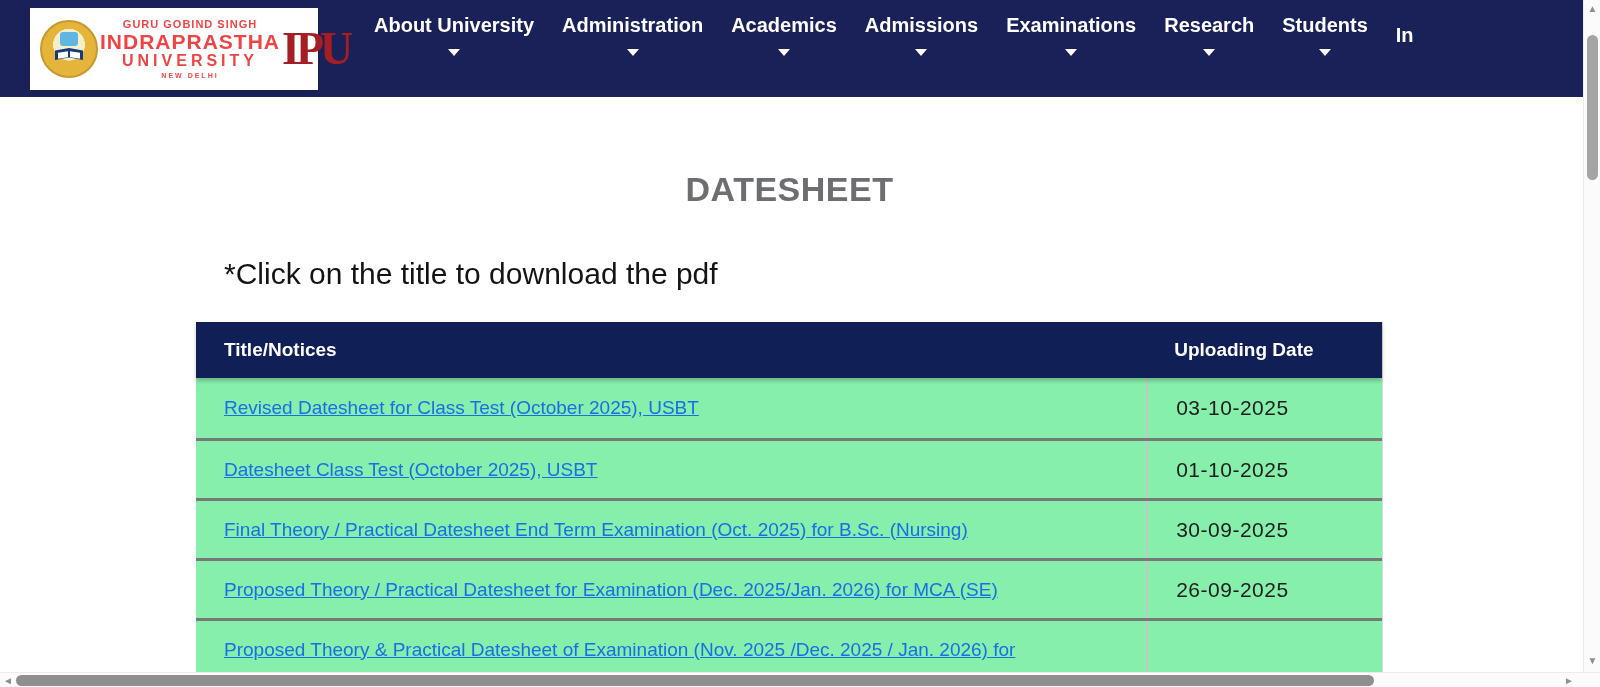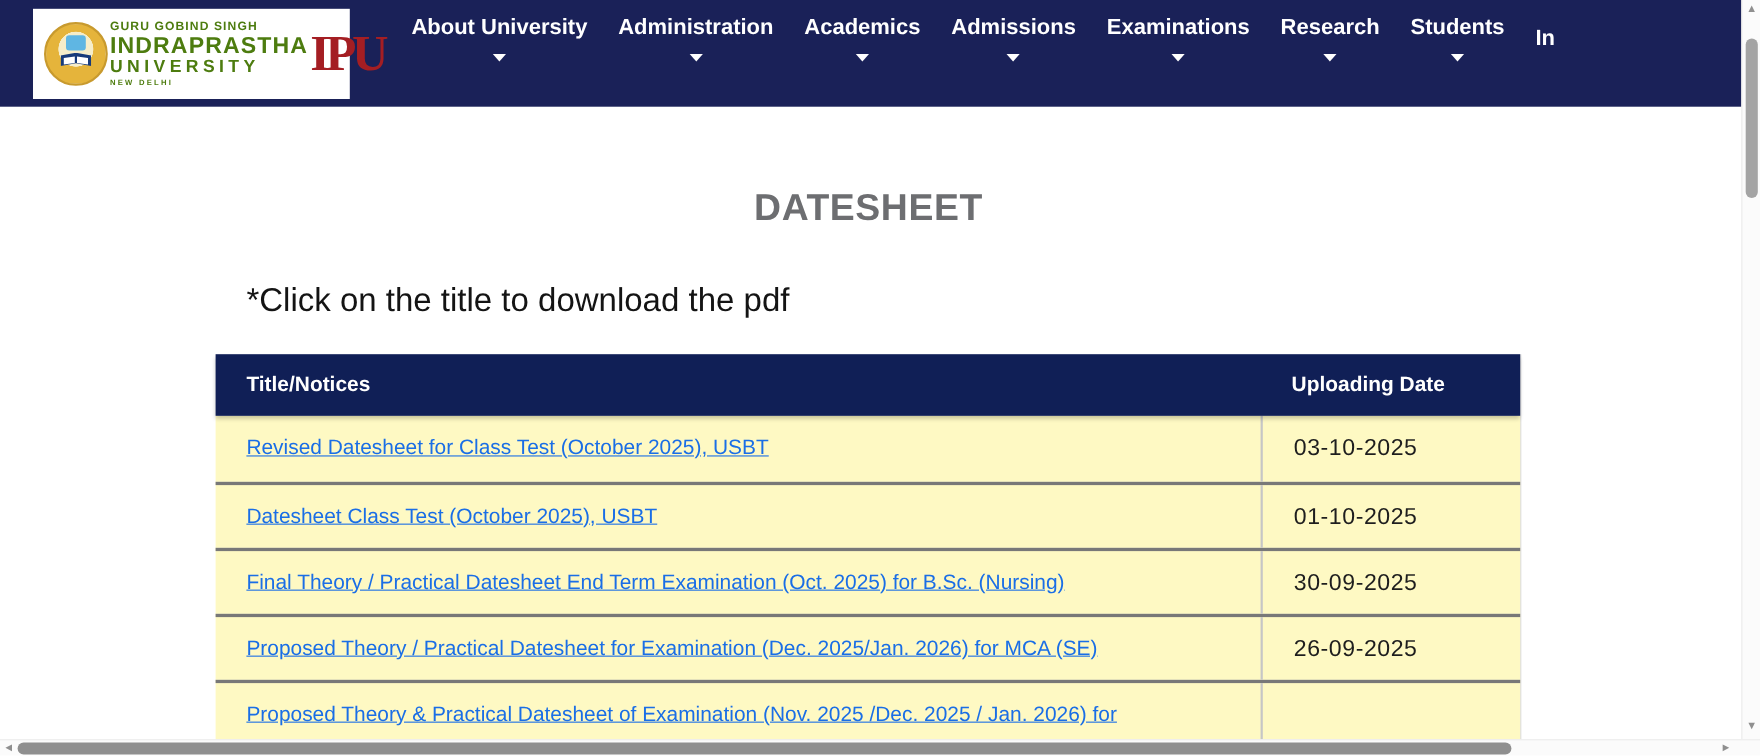--- a/index.html
+++ b/index.html
@@ -16,21 +16,21 @@
             background:radial-gradient(circle at 50% 42%, #f6edc9 0 38%, #e5b43b 39% 100%);
             border:2px solid #c89a2e; position:relative; flex:none; margin-left:4px; }
   .emblem .sky { position:absolute; left:18px; top:10px; width:18px; height:14px;
                  background:#5fb6e3; border-radius:3px; }
   .emblem .book { position:absolute; left:13px; top:26px; width:28px; height:12px;
                   background:#173a7a; clip-path:polygon(0 20%,50% 0,100% 20%,100% 100%,50% 80%,0 100%); }
   .emblem .page { position:absolute; left:16px; top:30px; width:10px; height:6px;
                   background:#ffffff; transform:skewY(-8deg); }
   .emblem .page2 { position:absolute; left:28px; top:30px; width:10px; height:6px;
                    background:#ffffff; transform:skewY(8deg); }
-  .logo-text { color:#4d7c0f; flex:1 1 auto; line-height:1.05; padding:0 2px; }
+  .logo-text { color:#ef4444; text-align:center; flex:1 1 auto; line-height:1.05; padding:0 2px; }
   .lt1 { font-size:11px; font-weight:bold; letter-spacing:1px; white-space:nowrap; }
   .lt2 { font-size:21px; font-weight:bold; letter-spacing:1px; white-space:nowrap; }
   .lt3 { font-size:16px; font-weight:bold; letter-spacing:4px; white-space:nowrap; }
   .lt4 { font-size:7px; font-weight:bold; letter-spacing:2px; margin-top:2px; }
   .monogram { font-family:"Liberation Serif", serif; font-weight:bold; font-size:46px;
               color:#a41e23; letter-spacing:-4px; flex:none; line-height:1; padding-right:2px; }
 
   .nav-menu { position:absolute; left:374px; top:7px; height:56px;
               display:flex; align-items:center; gap:28px; white-space:nowrap; }
   .nav-item { display:flex; align-items:center; gap:9px; color:#ffffff;
@@ -45,21 +45,21 @@
                 font-size:34px; font-weight:bold; color:#6d6e71; letter-spacing:0.5px; }
   .note { position:absolute; top:160px; left:0; font-size:30px; color:#141414;margin-left:28px; }
 
   .datatable { position:absolute; top:225px; left:0; width:1187px;
                border-right:1px solid #d8d8d8; }
   .thead { display:flex; background:#101f56; height:56px; align-items:center;
            color:#ffffff; font-weight:bold; font-size:19px; position:relative; z-index:2;
            box-shadow:0 3px 4px rgba(0,0,0,0.22); }
   .col-title { width:951px; padding-left:28px; }
   .col-date  { width:236px; padding-left:28px; }
-  .t-row { display:flex; min-height:60px; background:#fef9c3; align-items:center; }
+  .t-row { display:flex; min-height:60px; background:#86efac; align-items:center; }
   .t-row + .t-row { border-top:3px solid #787878; }
   .cell-title { width:951px; padding:10px 20px 10px 28px; font-size:19px; }
   .cell-date  { width:236px; padding:10px 0 10px 28px; font-size:21px; color:#1e1e1e;
                 letter-spacing:0.5px; align-self:stretch; display:flex; align-items:center;
                 border-left:2px solid #c6c6c6; }
   .cell-title a { color:#1a6ee6; text-decoration:underline; cursor:pointer; }
 
   
   .vscroll { position:absolute; right:0; top:0; width:17px; height:672px;
              background:#fbfbfb; border-left:1px solid #ececec; z-index:10; }

